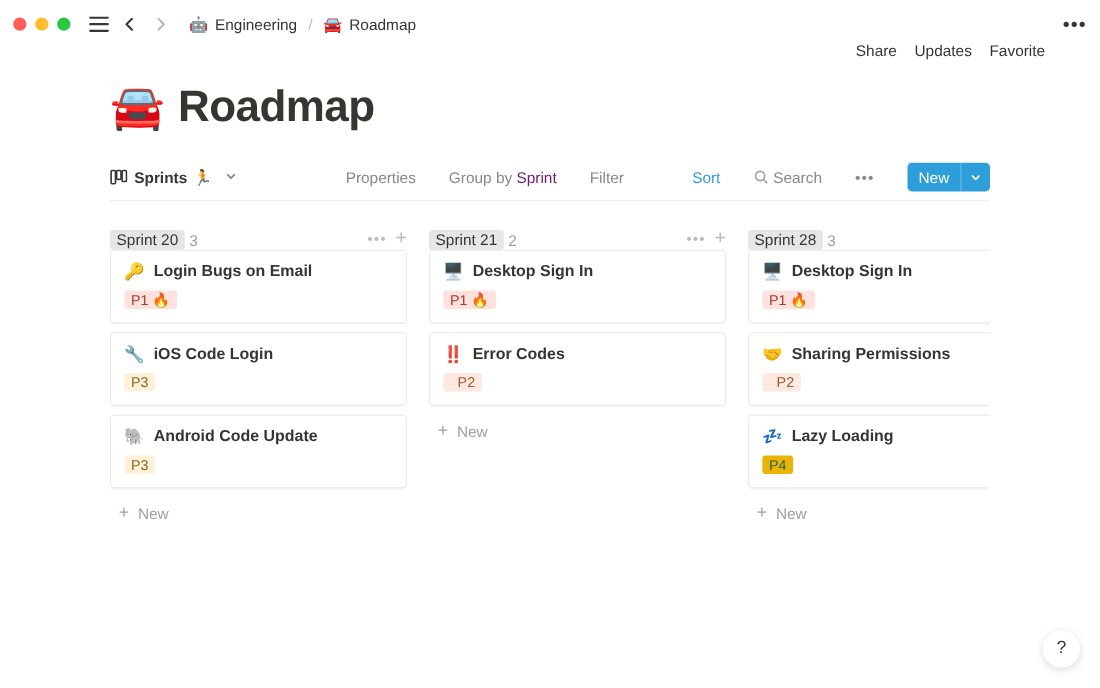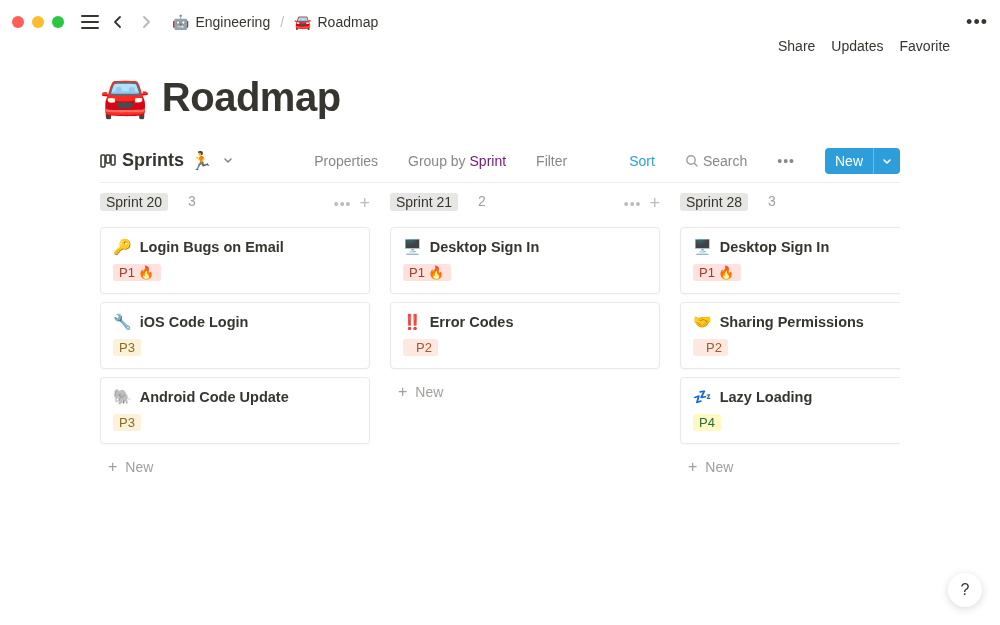--- a/index.html
+++ b/index.html
@@ -41,41 +41,41 @@
 
 .page { padding: 30px 100px 0 100px; }
 .title-row { display: flex; align-items: center; gap: 12px; margin-bottom: 18px; }
 .title-emoji { font-size: 40px; }
 .title-text { font-size: 40px; font-weight: 700; letter-spacing: -0.5px; }
 
 
 .controls {
   display: flex; align-items: center; height: 44px; border-bottom: 1px solid #ededec;
 }
-.view-select { display: inline-flex; align-items: center; gap: 6px; font-weight: 600; font-size: 18px; cursor: pointer; }
+.view-select { display: inline-flex; align-items: center; gap: 6px; font-weight: 600; font-size: 14px; cursor: pointer; }
 .view-select .board-icon { display: inline-flex; }
 .view-select .chev { color: #8a8884; margin-left: 4px; }
 .controls-right { margin-left: auto; display: flex; align-items: center; gap: 30px; color: #8a8884; }
 .controls-right .ctl { cursor: pointer; font-size: 14px; }
 .ctl .strong { color: #701a75; font-weight: 500; }
 .ctl.sort { color: #2e9edb; margin-left: 32px; }
 .search { display: inline-flex; align-items: center; gap: 4px; }
 .ctl-more { letter-spacing: 1px; cursor: pointer; }
 .new-btn {
   display: inline-flex; align-items: center; background: #2e9edb; color: #fff;
   border-radius: 4px; overflow: hidden; font-weight: 500; cursor: pointer;
 }
 .new-btn .lbl { padding: 5px 10px; }
 .new-btn .dd { padding: 5px 8px; border-left: 1px solid rgba(255,255,255,0.3); }
 
 
 .board-wrap { overflow-x: hidden; margin-top: 10px; }
 .board { display: flex; gap: 20px; }
 .col { width: 270px; flex-shrink: 0; }
-.col-head { display: flex; align-items: flex-start; height: 34px; gap: 20px; }
+.col-head { display: flex; align-items: flex-end; height: 34px; gap: 4px; }
 .col-name {
   background: rgba(206,205,202,0.5); padding: 1px 6px; border-radius: 3px;
   font-size: 14px; color: #37352f;
 }
 .col-count { color: #a09f9b; font-size: 14px; }
 .col-head-right { margin-left: auto; display: flex; align-items: center; gap: 8px; color: #bdbcb8; }
 .col-head-right .dots { letter-spacing: 1px; cursor: pointer; font-size: 14px; }
 .col-head-right .plus { cursor: pointer; font-size: 18px; font-weight: 300; }
 
 .card {
@@ -84,21 +84,21 @@
   padding: 10px 12px 12px 12px; margin-bottom: 8px; cursor: pointer;
 }
 .card-title { display: flex; align-items: center; gap: 8px; font-weight: 600; font-size: 14.5px; margin-bottom: 8px; white-space: nowrap; overflow: hidden; }
 .card-title .emj { font-size: 15px; }
 .priority {
   display: inline-block; padding: 1px 6px; border-radius: 3px; font-size: 13px;
 }
 .pr-p1 { background: #ffe2dd; color: #a33b2a; }
 .pr-p2 { background: #fde9e0; color: #a8562c; padding-left: 13px; }
 .pr-p3 { background: #fdf2d9; color: #8a6b1f; }
-.pr-p4 { background: #fef9c3; color: #2f6b3a; }
+.pr-p4 { background: #eab308; color: #2f6b3a; }
 
 .new-row {
   display: flex; align-items: center; gap: 8px; color: #a09f9b;
   padding: 6px 8px; cursor: pointer; font-size: 14px;
 }
 .new-row .plus { font-size: 16px; font-weight: 300; }
 
 
 .help-btn {
   position: fixed; right: 18px; bottom: 18px; width: 34px; height: 34px;

